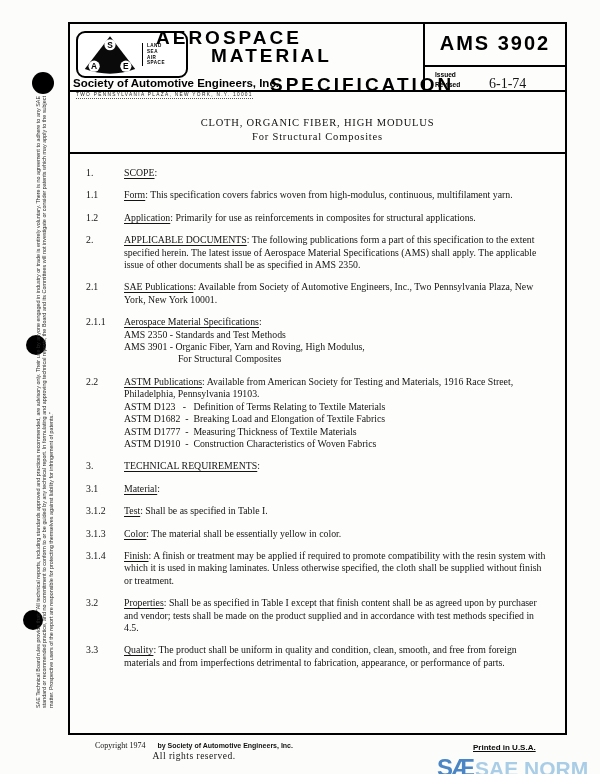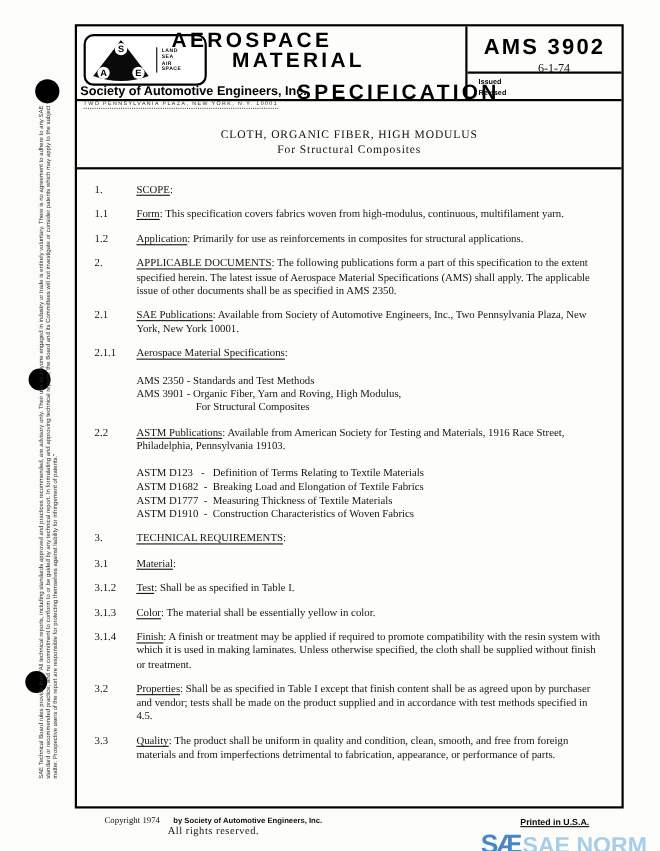--- a/index.html
+++ b/index.html
@@ -61,34 +61,34 @@
     position:absolute;left:0;right:0;top:8px;text-align:center;
     font-family:"Liberation Sans", sans-serif;font-weight:bold;
     font-size:20px;letter-spacing:2px;color:#000;
   }
   #numDiv{position:absolute;left:0;right:0;top:41px;border-top:2px solid #000;}
   .iss-lab{
     position:absolute;left:10px;font-family:"Liberation Sans", sans-serif;
     font-weight:bold;font-size:6.6px;color:#000;
   }
   #issuedLab{top:47px;} #revisedLab{top:57px;}
-  #issuedVal{position:absolute;left:64px;top:32px;font-size:11px;}
+  #issuedVal{position:absolute;left:64px;top:52px;font-size:14px;}
   
   #titleBlk{
     height:62px;border-bottom:2px solid #000;box-sizing:border-box;
     text-align:center;padding-top:24px;font-size:10.5px;letter-spacing:.8px;
     line-height:14px;color:#111;
   }
   
   #content{height:583px;overflow:hidden;padding:13px 18px 0 16px;box-sizing:border-box;}
   .sec{display:flex;margin-bottom:10px;font-size:9.8px;line-height:12.4px;color:#141414;}
   .num{width:38px;flex-shrink:0;}
   .body{flex:1;}
   .hd{text-decoration:underline;text-underline-offset:1.5px;}
-  .doclist{white-space:pre-wrap;margin-top:12px;margin-bottom:0;}
+  .doclist{white-space:pre-wrap;margin-top:0;margin-bottom:0;}
   
   #footer{position:absolute;left:95px;top:741px;font-size:8px;color:#111;white-space:nowrap;}
   #footer .by{font-family:"Liberation Sans", sans-serif;font-weight:bold;font-size:7px;margin-left:12px;}
   #rights{font-size:9.5px;letter-spacing:.5px;margin-top:1px;text-align:center;}
   
   #wm{position:absolute;left:437px;top:731px;width:163px;z-index:1;}
   #wmBig{display:flex;align-items:baseline;font-family:"Liberation Sans", sans-serif;font-weight:bold;white-space:nowrap;margin-top:23px;}
   #wmLogo{font-size:24px;letter-spacing:-2px;color:#4a86c5;margin-right:2px;}
   #wmText{font-size:21px;letter-spacing:0px;color:#a9cde6;}
   #wmSub{display:flex;justify-content:space-between;font-family:"Liberation Sans", sans-serif;

